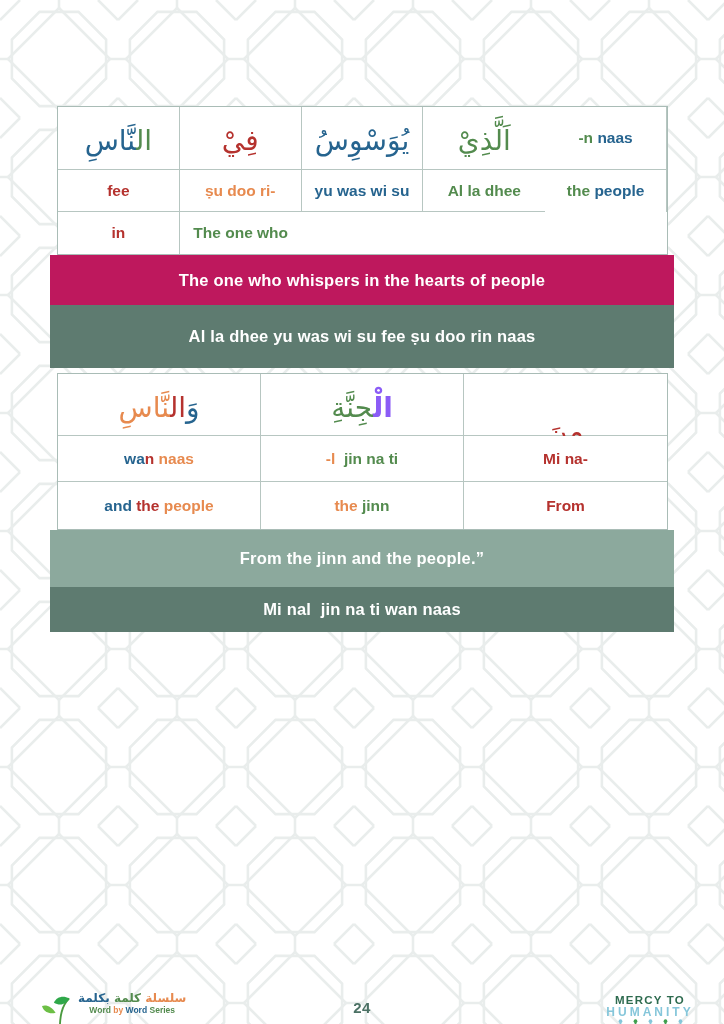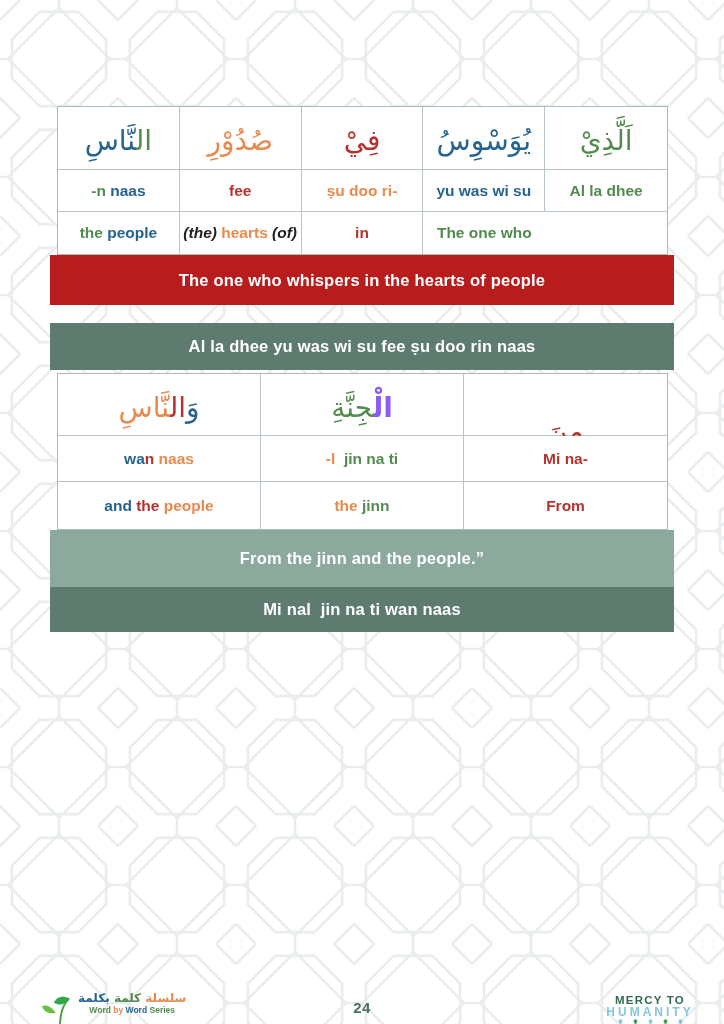--- a/index.html
+++ b/index.html
@@ -33,21 +33,21 @@
   .cell.arabic{
     font-family:"DejaVu Sans",sans-serif;font-size:28px;font-weight:normal;
     line-height:1;padding-top:6px;
   }
   .banner{
     width:624px;margin-left:-7px;color:#ffffff;font-weight:bold;
     font-size:16.5px;display:flex;align-items:center;justify-content:center;
     white-space:pre;letter-spacing:.2px;
   }
   .block-1 .banner-light{height:50px;}
-  .block-1 .banner-dark{height:47px;margin-top:18px;}
+  .block-1 .banner-dark{height:63px;}
   .block-2 .banner-light{height:57px;}
   .block-2 .banner-dark{height:45px;}
 
   .footer{position:absolute;left:0;top:983px;width:724px;height:70px;}
   .series-logo{position:absolute;left:42px;top:8px;display:flex;align-items:flex-start;}
   .series-text{margin-left:2px;text-align:center;}
   .series-arabic{font-family:"DejaVu Sans",sans-serif;font-size:12px;font-weight:bold;direction:rtl;line-height:14px;}
   .series-english{font-size:8.5px;font-weight:bold;line-height:10px;white-space:pre;}
   .page-number{position:absolute;left:0;top:16px;width:100%;text-align:center;
     font-weight:bold;font-size:15px;color:#4b7164;letter-spacing:.5px;}
@@ -71,35 +71,33 @@
     </pattern>
   </defs>
   <rect x="0" y="0" width="724" height="1024" fill="url(#geo)"></rect>
 </svg>
 
 <div class="content">
 
   <section class="block block-1">
     <div class="grid" style="grid-template-columns: repeat(5, 1fr);">
         <div class="cell arabic" dir="rtl" lang="ar"><span style="color: rgb(83, 139, 78);">ال‍</span><span style="color: rgb(38, 100, 143);">‍نَّاسِ</span></div>
-        <div class="cell arabic" dir="rtl" lang="ar"><span style="color: rgb(231, 138, 79);">صُدُوْرِ</span></div>
         <div class="cell arabic" dir="rtl" lang="ar"><span style="color: rgb(181, 50, 46);">فِيْ</span></div>
         <div class="cell arabic" dir="rtl" lang="ar"><span style="color: rgb(38, 100, 143);">يُوَسْوِسُ</span></div>
         <div class="cell arabic last-col" dir="rtl" lang="ar"><span style="color: rgb(83, 139, 78);">اَلَّذِيْ</span></div>
         <div class="cell translit"><span style="color: rgb(83, 139, 78);">-n</span><span style="color: rgb(38, 100, 143);"> naas</span></div>
         <div class="cell translit"><span style="color: rgb(181, 50, 46);">fee</span></div>
         <div class="cell translit"><span style="color: rgb(231, 138, 79);">ṣu doo ri-</span></div>
         <div class="cell translit"><span style="color: rgb(38, 100, 143);">yu was wi su</span></div>
         <div class="cell translit last-col"><span style="color: rgb(83, 139, 78);">Al la dhee</span></div>
         <div class="cell translation last-row"><span style="color: rgb(83, 139, 78);">the</span><span style="color: rgb(38, 100, 143);"> people</span></div>
-        <div class="cell translation last-row"><span style="color: rgb(32, 32, 32); font-style: italic;">(the)</span><span style="color: rgb(231, 138, 79);"> hearts</span><span style="color: rgb(32, 32, 32); font-style: italic;"> (of)</span></div>
         <div class="cell translation last-row"><span style="color: rgb(181, 50, 46);">in</span></div>
         <div class="cell translation last-col last-row"><span style="color: rgb(83, 139, 78);">The one who</span></div>
       </div>
-    <div class="banner banner-light" style="background: #b91c1c;">The one who whispers in the hearts of people</div>
+    <div class="banner banner-light" style="background: #be185d;">The one who whispers in the hearts of people</div>
     <div class="banner banner-dark" style="background: rgb(94, 123, 112);">Al la dhee yu was wi su fee ṣu doo rin naas</div>
   </section>
 
   <section class="block block-2">
     <div class="grid" style="grid-template-columns: repeat(3, 1fr);">
         <div class="cell arabic" dir="rtl" lang="ar"><span style="color: rgb(38, 100, 143);">وَ</span><span style="color: rgb(181, 50, 46);">ال‍</span><span style="color: rgb(231, 138, 79);">‍نَّاسِ</span></div>
         <div class="cell arabic" dir="rtl" lang="ar"><span style="color: #8b5cf6; font-weight: bold;">الْ‍</span><span style="color: rgb(83, 139, 78);">‍جِنَّةِ</span></div>
         <div class="cell arabic last-col" dir="rtl" lang="ar"><span style="color: rgb(181, 50, 46); margin-top: 48px;">مِنَ</span></div>
         <div class="cell translit"><span style="color: rgb(38, 100, 143);">wa</span><span style="color: rgb(181, 50, 46);">n</span><span style="color: rgb(231, 138, 79);"> naas</span></div>
         <div class="cell translit"><span style="color: rgb(231, 138, 79);">-l</span><span style="color: rgb(83, 139, 78);">  jin na ti</span></div>

